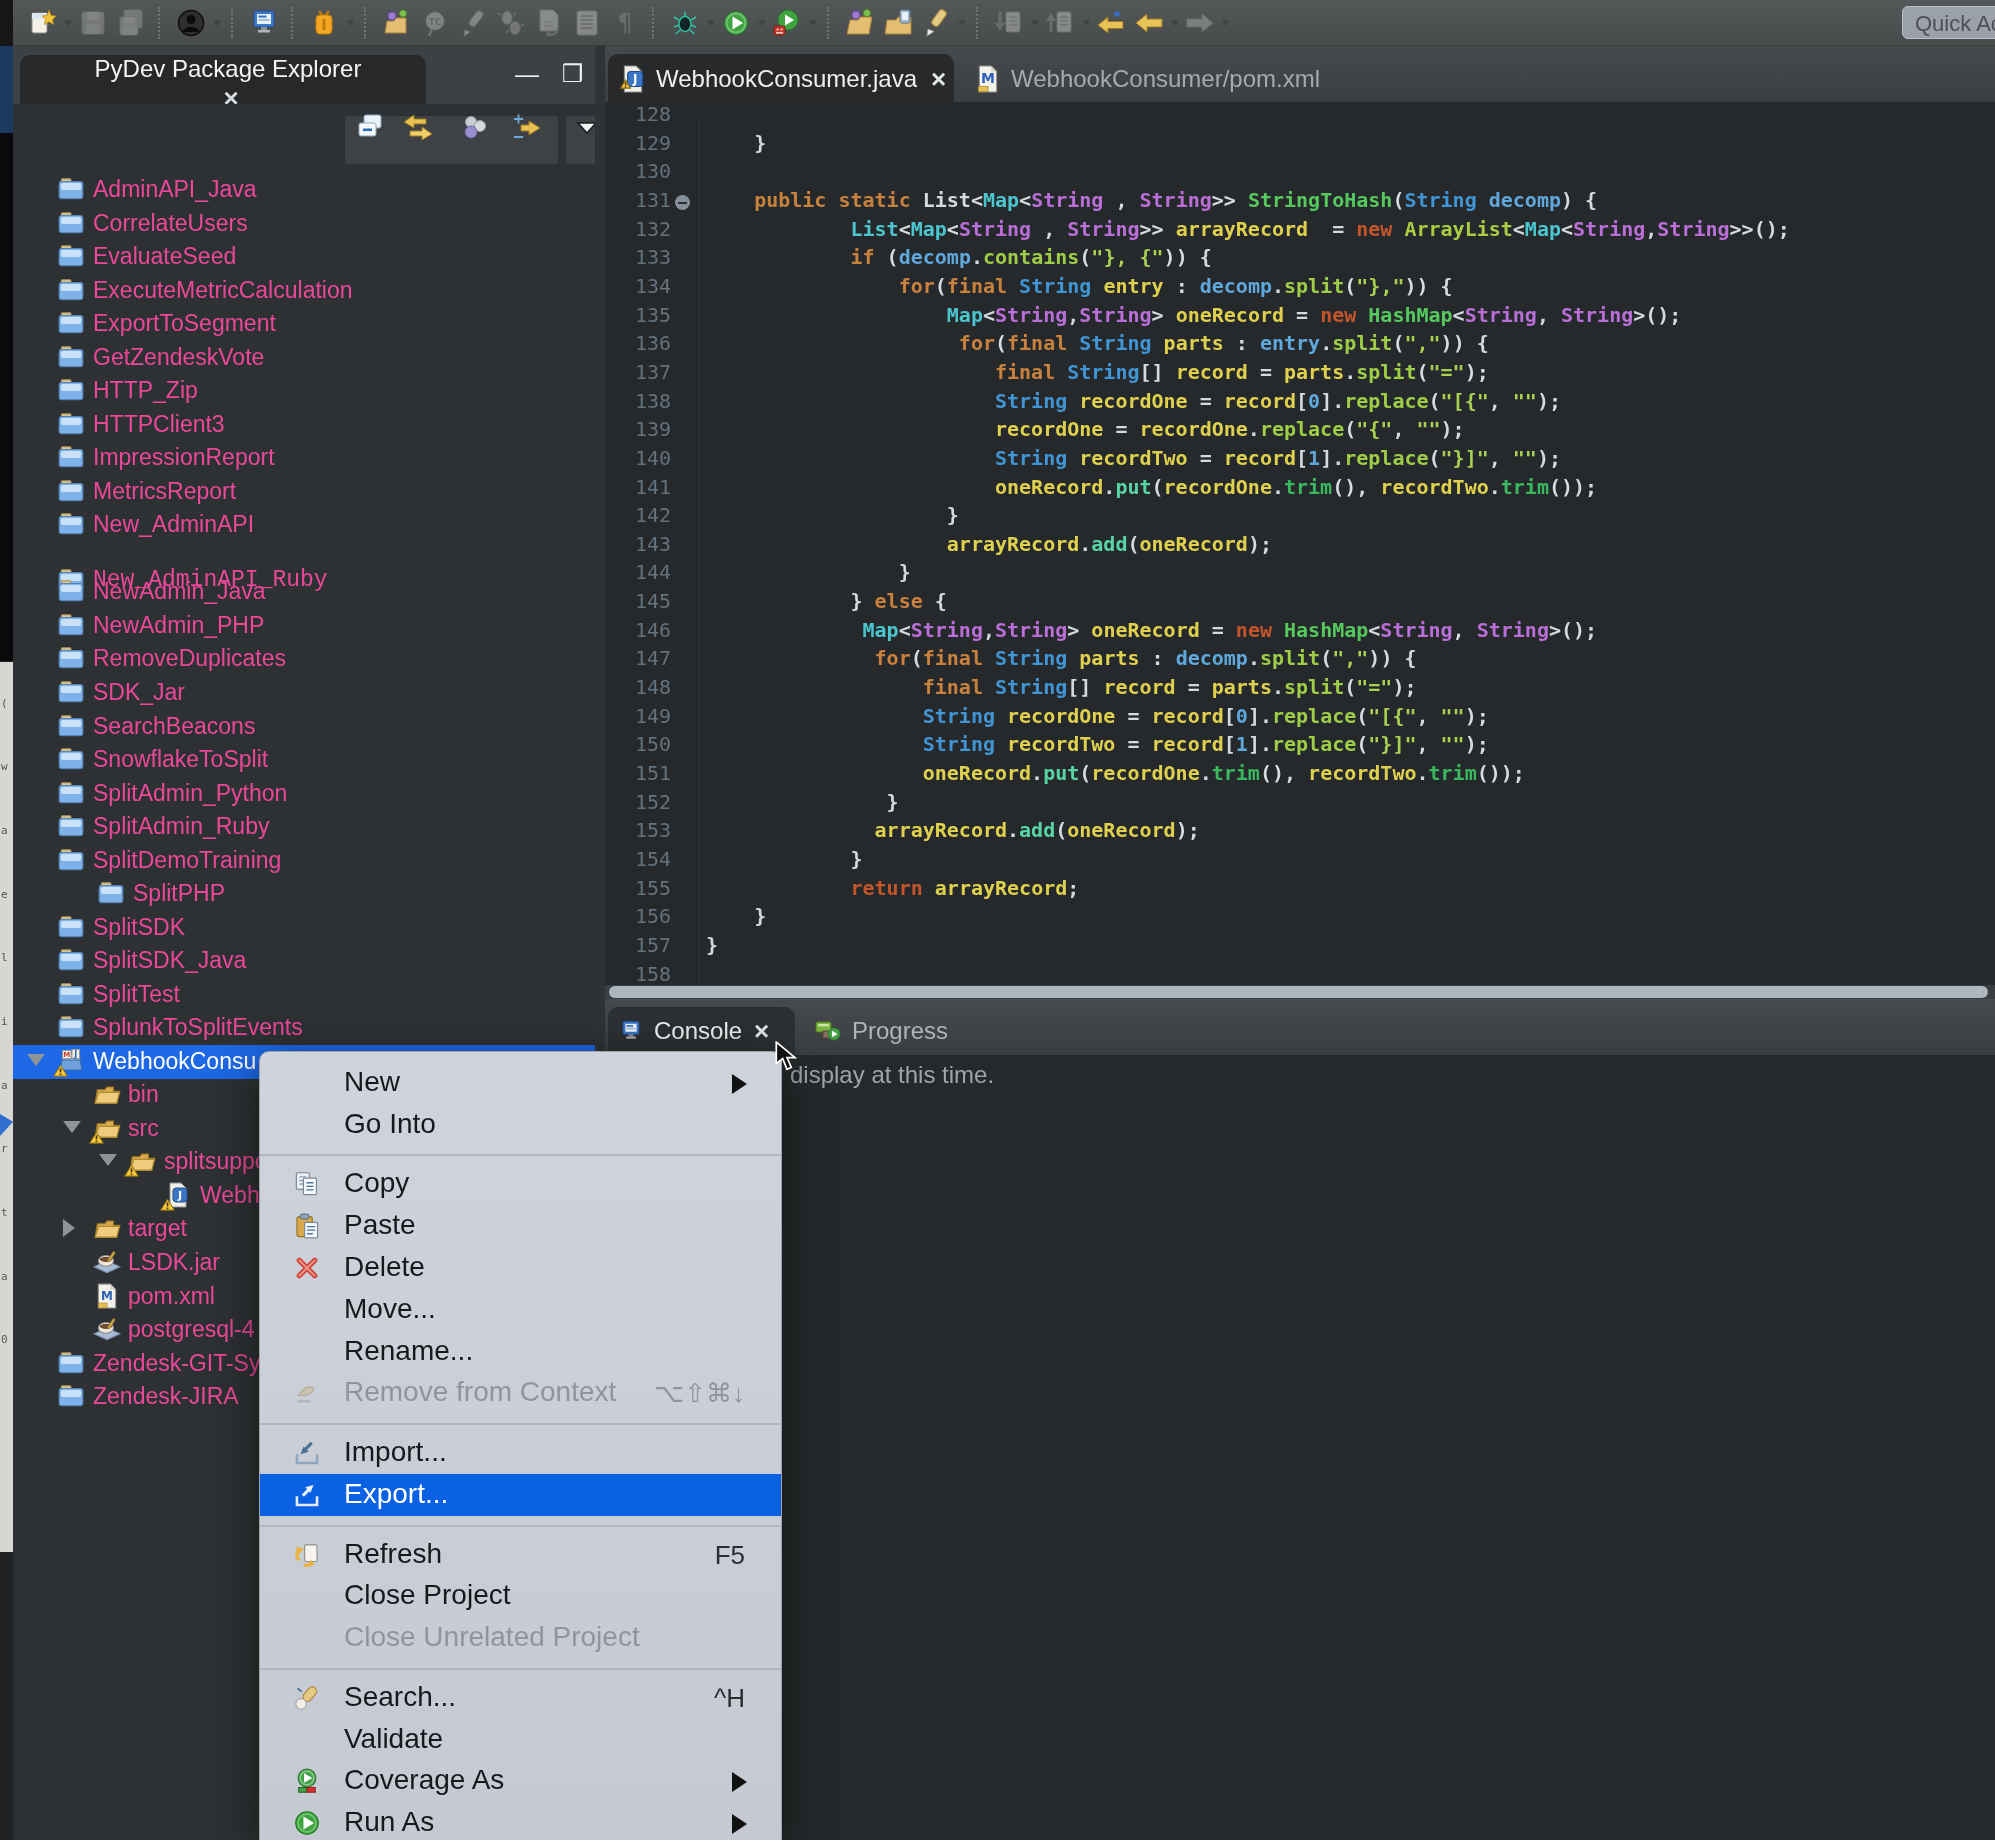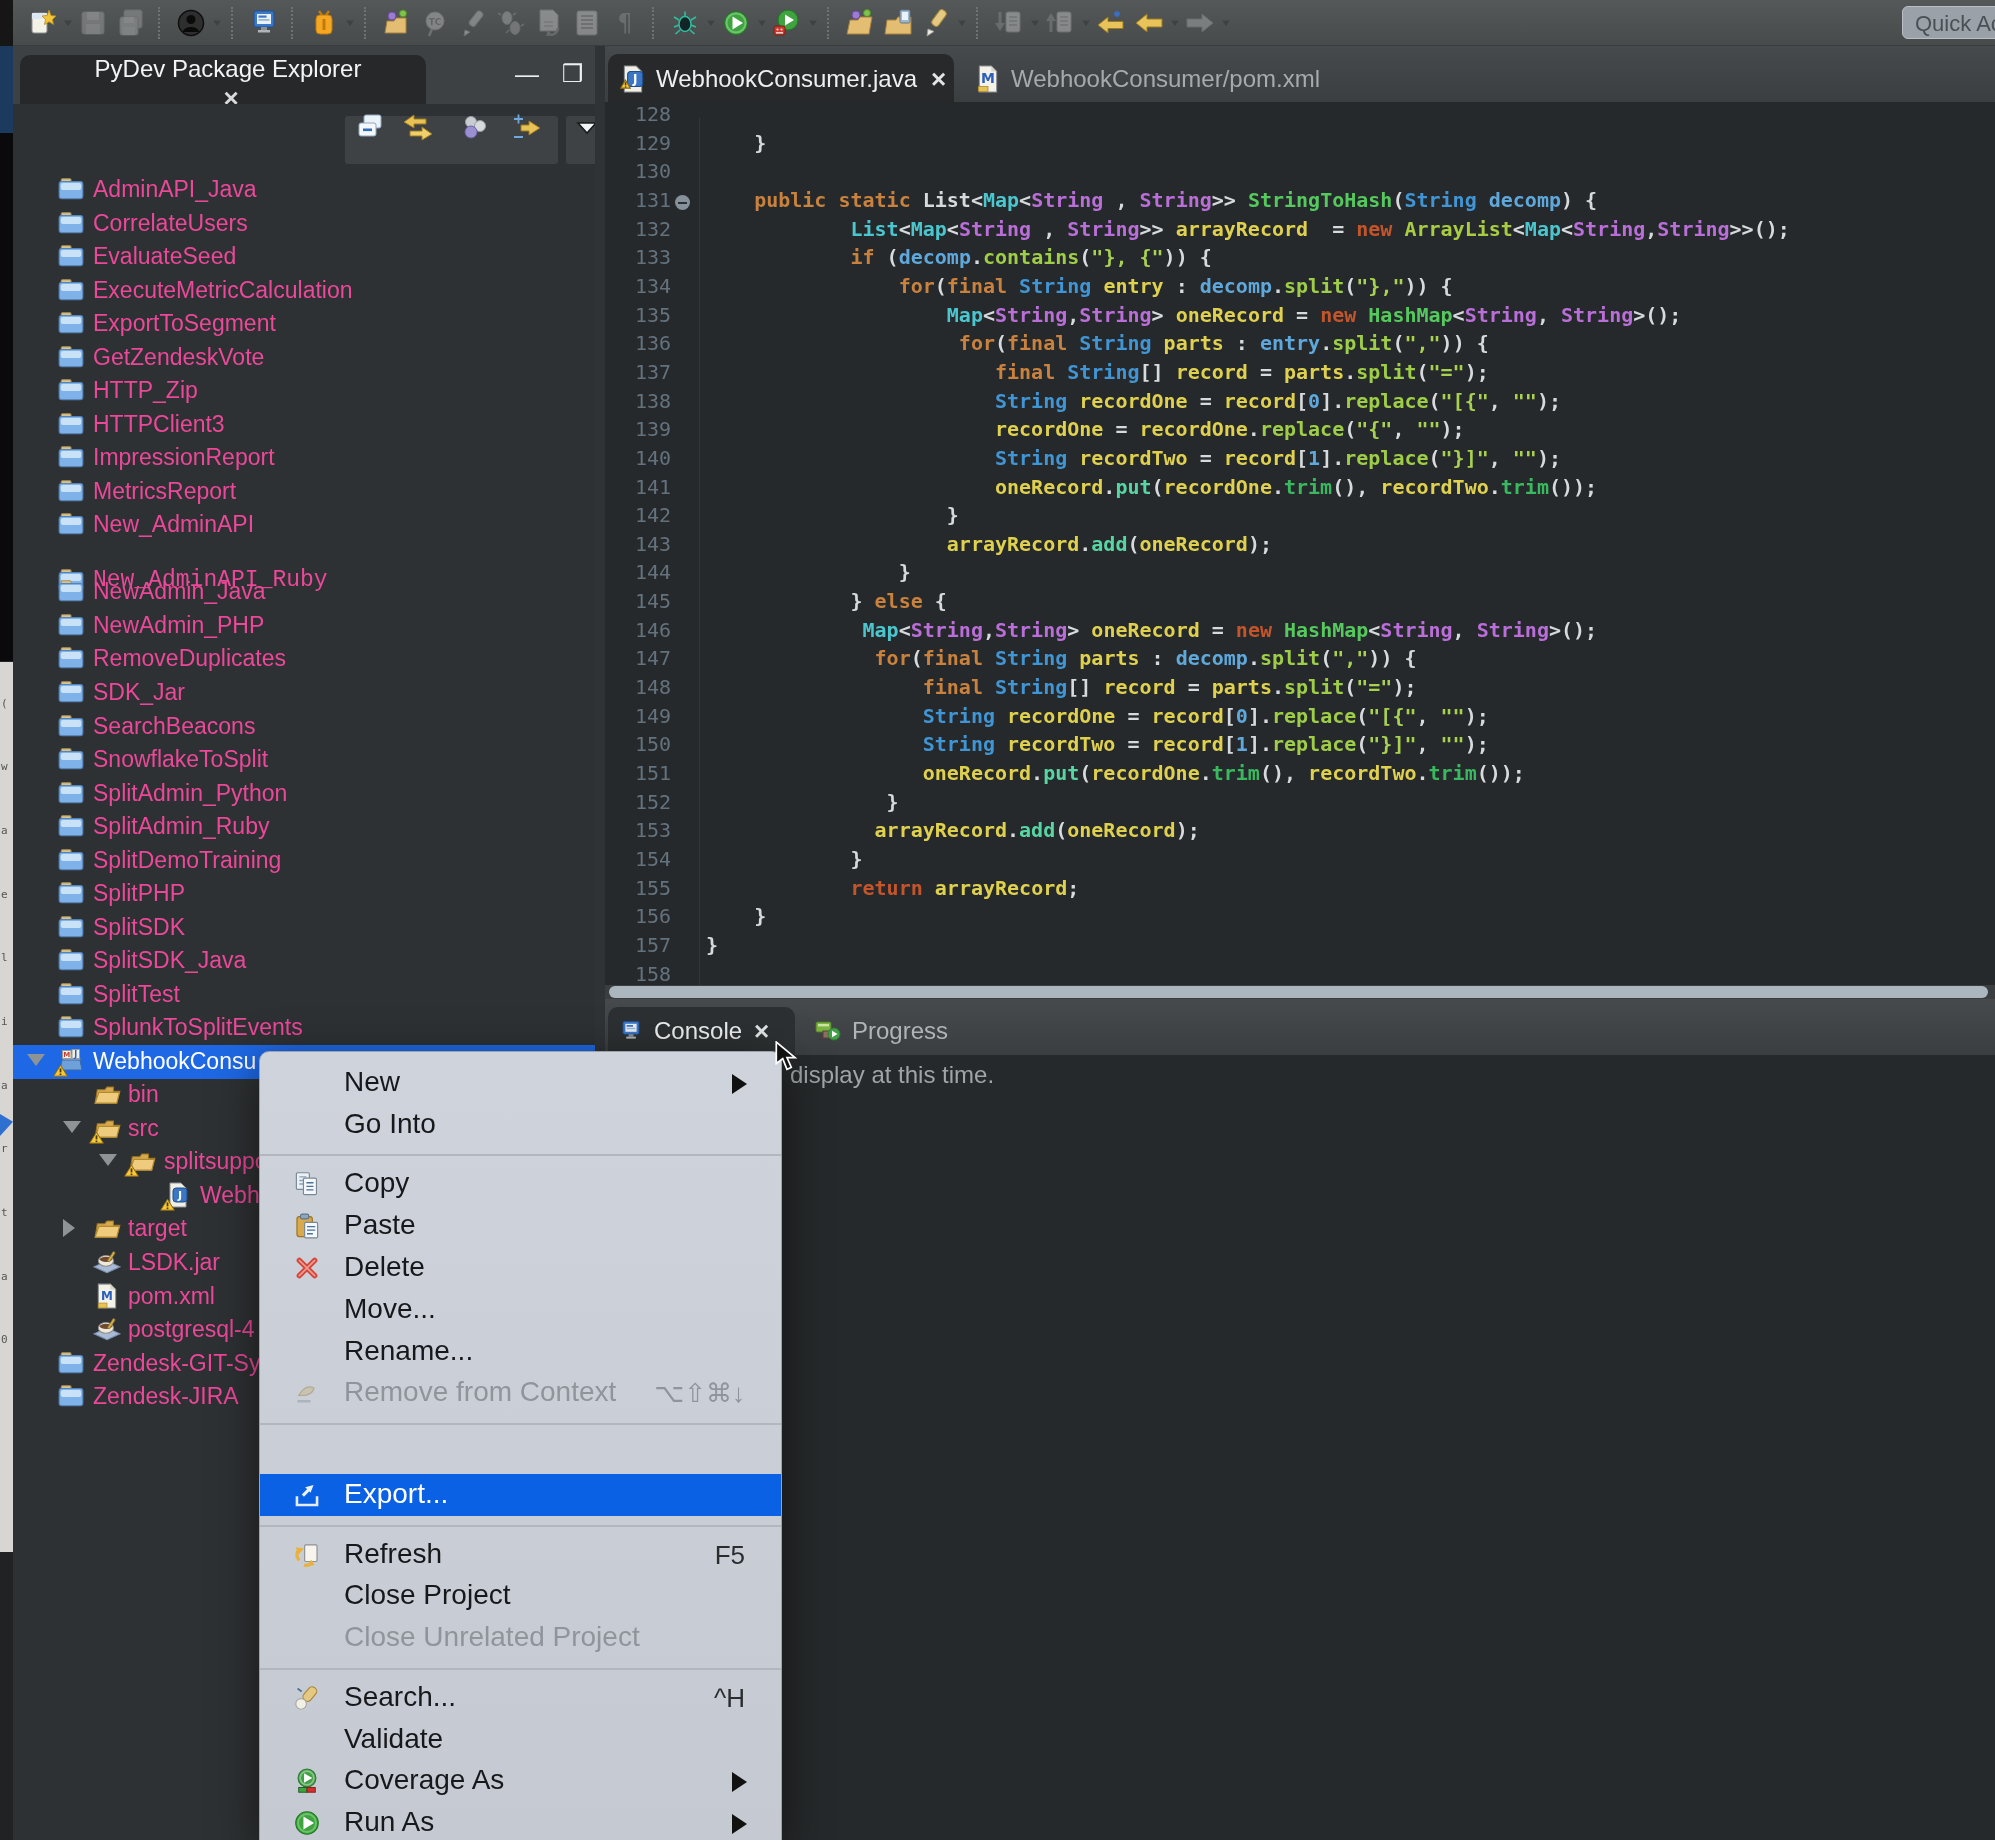--- a/index.html
+++ b/index.html
@@ -579,21 +579,21 @@
           <span class="tlbl" style="left: 80px;">SplitAdmin_Ruby</span>
         </div>
         <div class="trow" style="top: 671px;">
           <span class="ticn" style="left: 44px;"><svg viewBox="0 0 26 22">
               <rect x="4" y="1.5" width="9" height="5" rx="1" fill="#D9C48E" stroke="#A8905A"></rect>
               <rect x="2" y="4" width="22" height="16" rx="2.5" fill="#7FB2E8" stroke="#5584B8"></rect>
               <rect x="3.5" y="5.5" width="19" height="6.5" rx="2" fill="#C9E2F8"></rect>
             </svg></span>
           <span class="tlbl" style="left: 80px;">SplitDemoTraining</span>
         </div>
-        <div class="trow" style="top: 704px;">
+        <div class="trow" style="top: 704px; margin-left: 40px;">
           <span class="ticn" style="left: 44px;"><svg viewBox="0 0 26 22">
               <rect x="4" y="1.5" width="9" height="5" rx="1" fill="#D9C48E" stroke="#A8905A"></rect>
               <rect x="2" y="4" width="22" height="16" rx="2.5" fill="#7FB2E8" stroke="#5584B8"></rect>
               <rect x="3.5" y="5.5" width="19" height="6.5" rx="2" fill="#C9E2F8"></rect>
             </svg></span>
           <span class="tlbl" style="left: 80px;">SplitPHP</span>
         </div>
         <div class="trow" style="top: 738px;">
           <span class="ticn" style="left: 44px;"><svg viewBox="0 0 26 22">
               <rect x="4" y="1.5" width="9" height="5" rx="1" fill="#D9C48E" stroke="#A8905A"></rect>
@@ -879,20 +879,28 @@
       </div>
       <div class="mrow dis" style="top: 320px;">
         <span class="micn"><svg viewBox="0 0 22 22" opacity="0.55">
             <path d="M4 13 q6 -10 13 -6 q-2 7 -13 6 Z" fill="#C9B98E" stroke="#9A8A60"></path>
             <path d="M3 18 h11" stroke="#9A9EA2" stroke-width="2.2"></path>
           </svg></span>
         <span class="mlbl">Remove from Context</span>
         <span class="msc">⌥⇧⌘↓</span>
       </div>
       <div class="msep" style="top: 371px;"></div>
+      <div class="mrow" style="top: 380px;">
+        <span class="micn"><svg viewBox="0 0 22 22">
+            <path d="M2.5 12 v7.5 h17 V12" fill="none" stroke="#8FA6BC" stroke-width="2.2"></path>
+            <path d="M15 2.5 L9 8.5" stroke="#4A7296" stroke-width="2.6"></path>
+            <polygon points="5.5,12 12.5,10 8,5.5" fill="#4A7296"></polygon>
+          </svg></span>
+        <span class="mlbl">Import...</span>
+      </div>
       <div class="mrow hl" style="top: 422px;">
         <span class="micn"><svg viewBox="0 0 22 22">
             <path d="M2.5 12 v7.5 h17 V12" fill="none" stroke="#E4ECF5" stroke-width="2.2"></path>
             <path d="M7.5 11.5 L14 5" stroke="#EAF2FA" stroke-width="2.6"></path>
             <polygon points="16.5,2.5 9.5,4.5 14,9" fill="#EAF2FA"></polygon>
           </svg></span>
         <span class="mlbl">Export...</span>
       </div>
       <div class="msep" style="top: 473px;"></div>
       <div class="mrow" style="top: 482px;">

